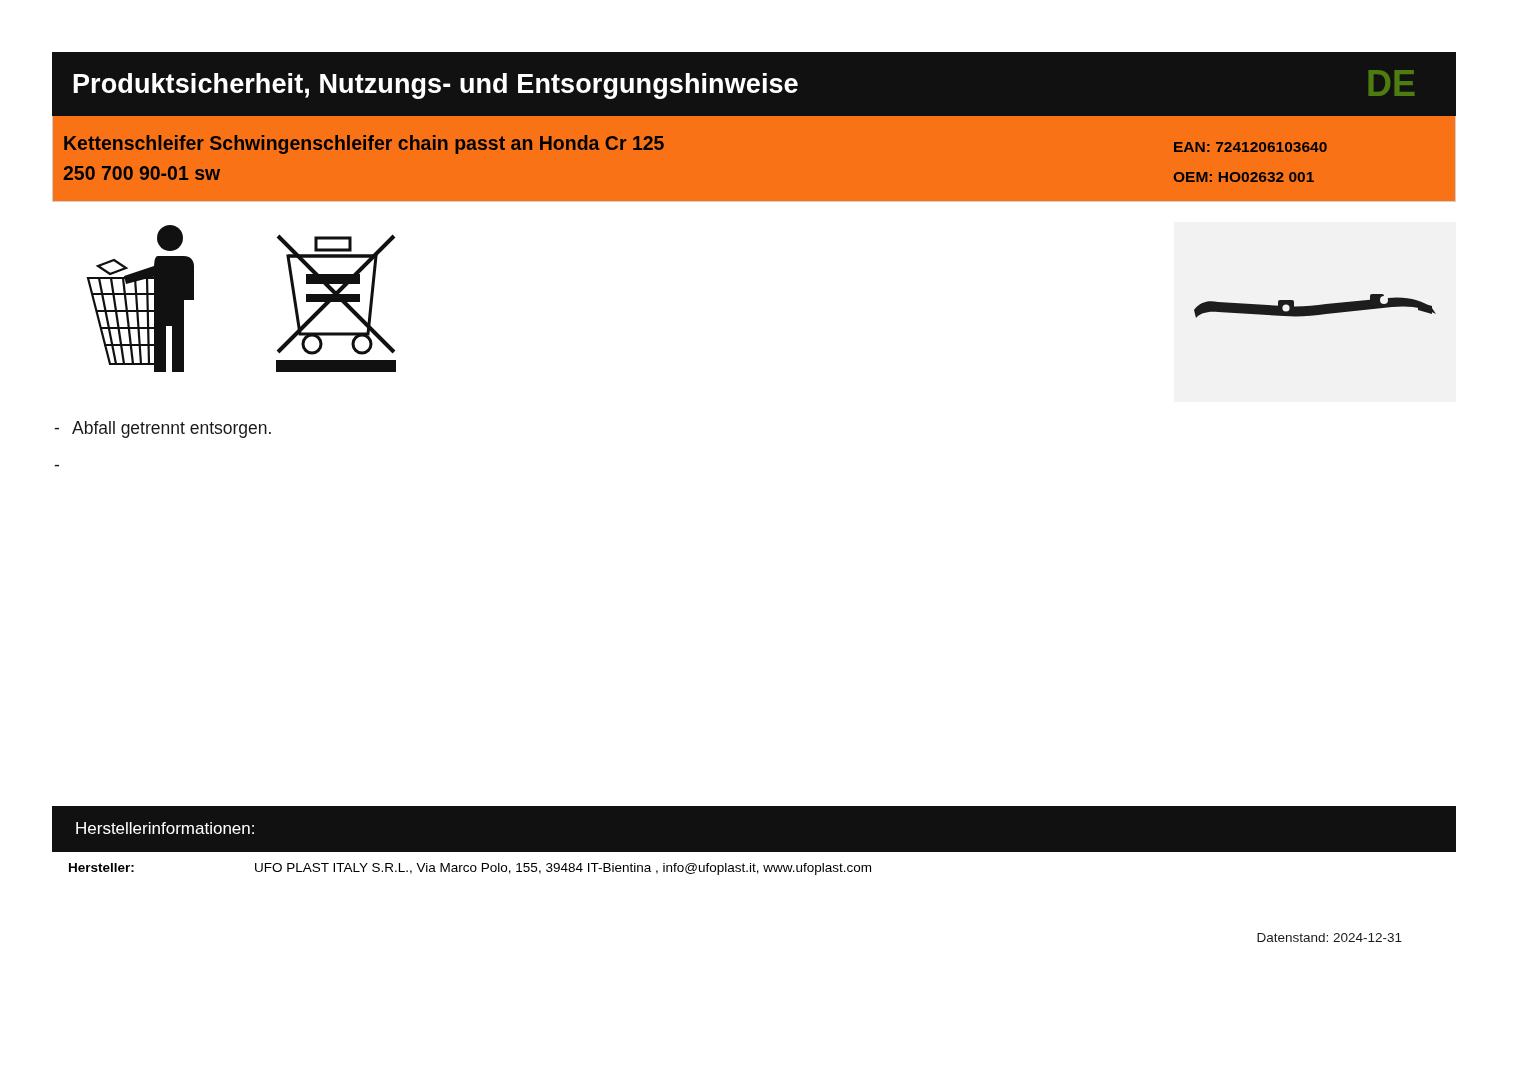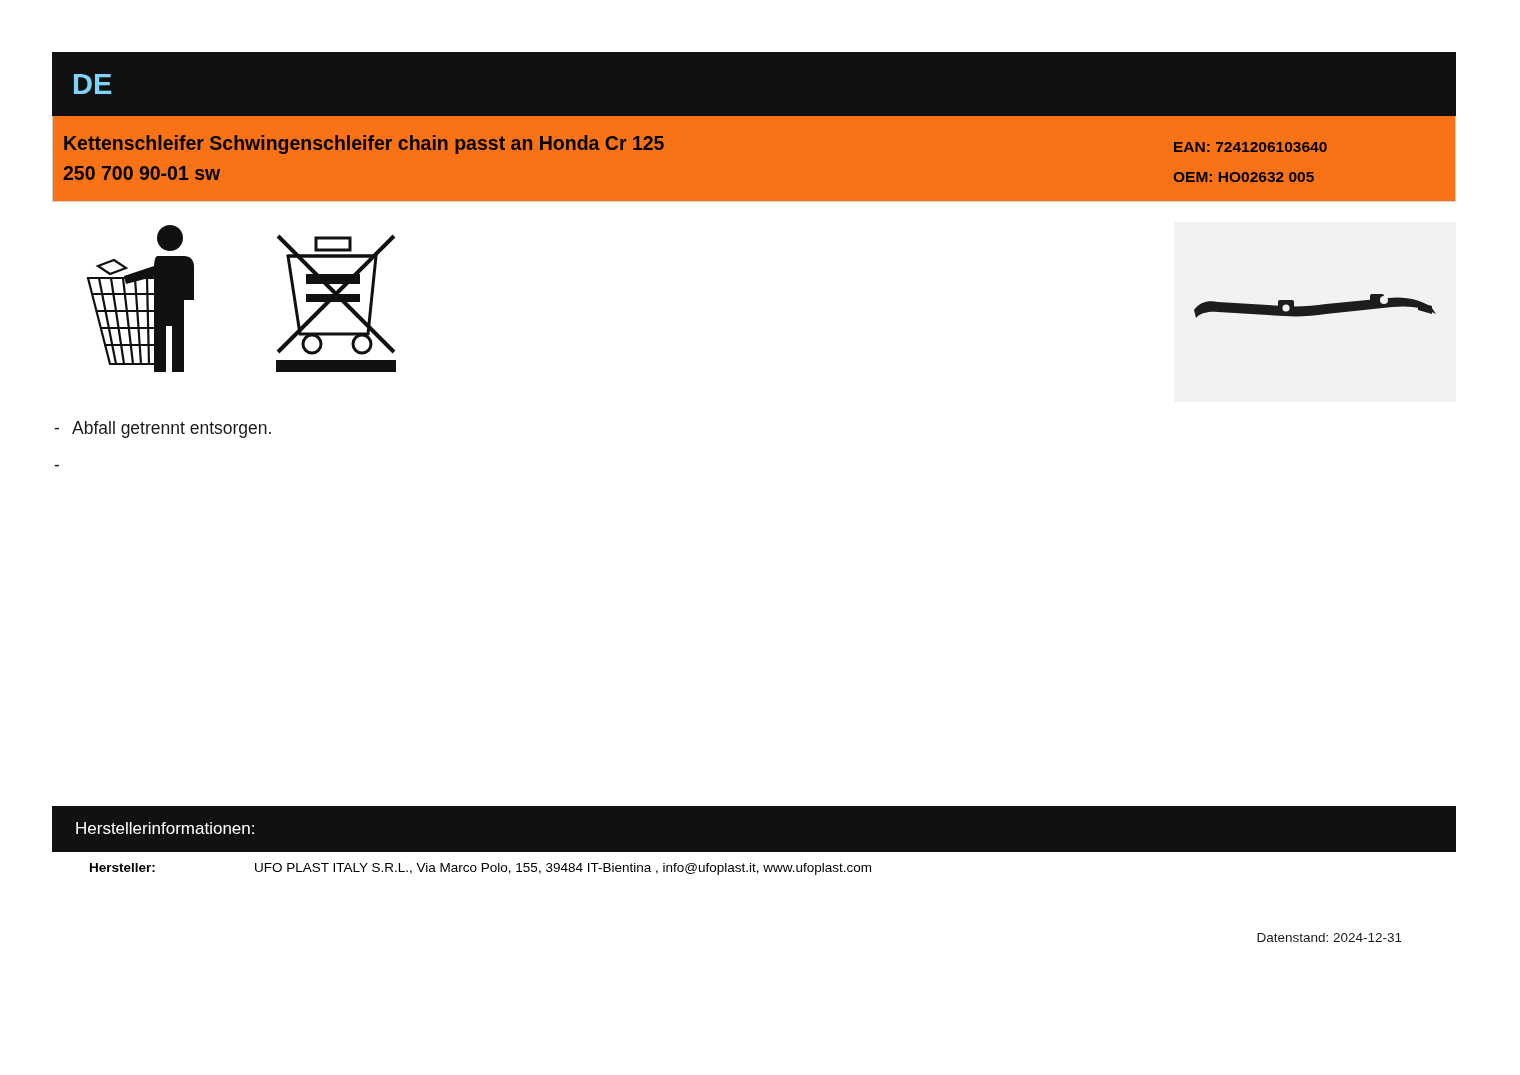--- a/index.html
+++ b/index.html
@@ -34,22 +34,22 @@
     padding: 0 18px 0 20px;
   }
   .header-title {
     color: #ffffff;
     font-size: 27px;
     font-weight: bold;
     letter-spacing: 0.1px;
     white-space: nowrap;
   }
   .header-lang {
-    color: #7dd3fc;
-    font-size: 29px;
+    color: #4d7c0f;
+    font-size: 36px;
     font-weight: bold;
     padding-right: 22px;
   }
 
   
   .sub-bar {
     position: absolute;
     left: 52px;
     top: 116px;
     width: 1404px;
@@ -145,21 +145,21 @@
   .maker-row {
     position: absolute;
     left: 52px;
     top: 860px;
     width: 1404px;
     height: 28px;
     font-size: 13.5px;
   }
   .maker-label {
     position: absolute;
-    left: 37px;
+    left: 16px;
     top: 0;
     font-weight: bold;
   }
   .maker-value {
     position: absolute;
     left: 202px;
     top: 0;
     white-space: nowrap;
   }
 
@@ -172,31 +172,32 @@
     color: #1a1a1a;
     text-align: right;
   }
 </style>
 </head>
 <body>
 
 <div class="page">
 
   <div class="header-bar">
+    <div class="header-title">Produktsicherheit, Nutzungs- und Entsorgungshinweise</div>
     <div class="header-lang">DE</div>
   </div>
 
   <div class="sub-bar">
     <div class="sub-left">
       <div>Kettenschleifer Schwingenschleifer chain passt an Honda Cr 125</div>
       <div>250 700 90-01 sw</div>
     </div>
     <div class="sub-right">
       <div>EAN: 7241206103640</div>
-      <div>OEM: HO02632 005</div>
+      <div>OEM: HO02632 001</div>
     </div>
   </div>
 
   <div class="picto-area">
 
     <div class="picto picto-litter">
       <svg width="130" height="150" viewBox="0 0 130 150" xmlns="http://www.w3.org/2000/svg">
 
         <g stroke="#111" stroke-width="2.2" fill="none">
           <path d="M8 56 L30 142 L76 142 L92 56 Z"></path>

